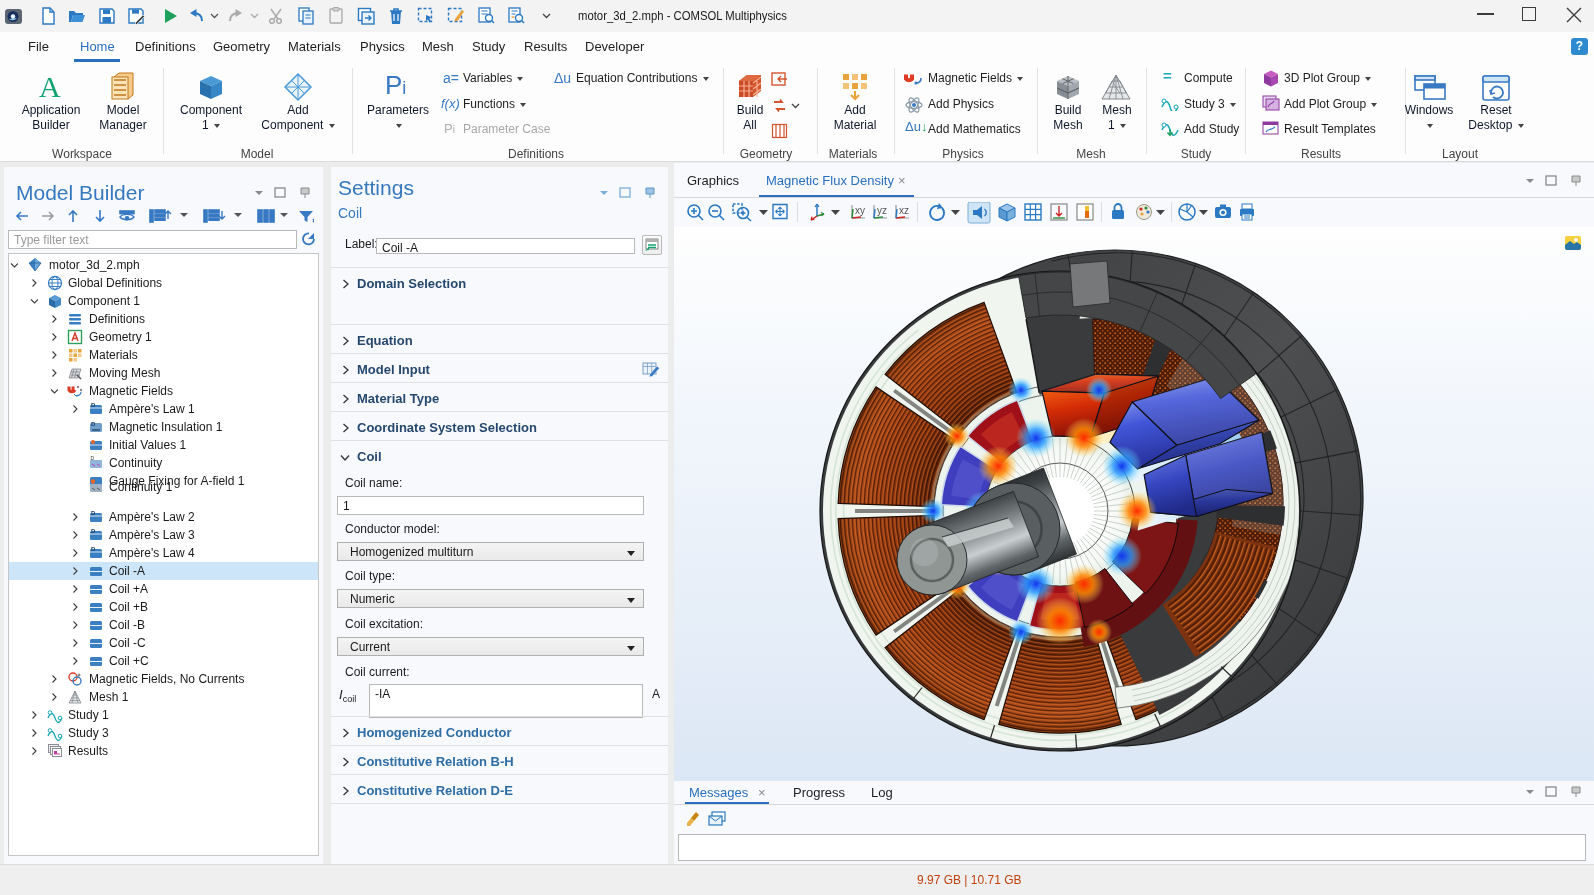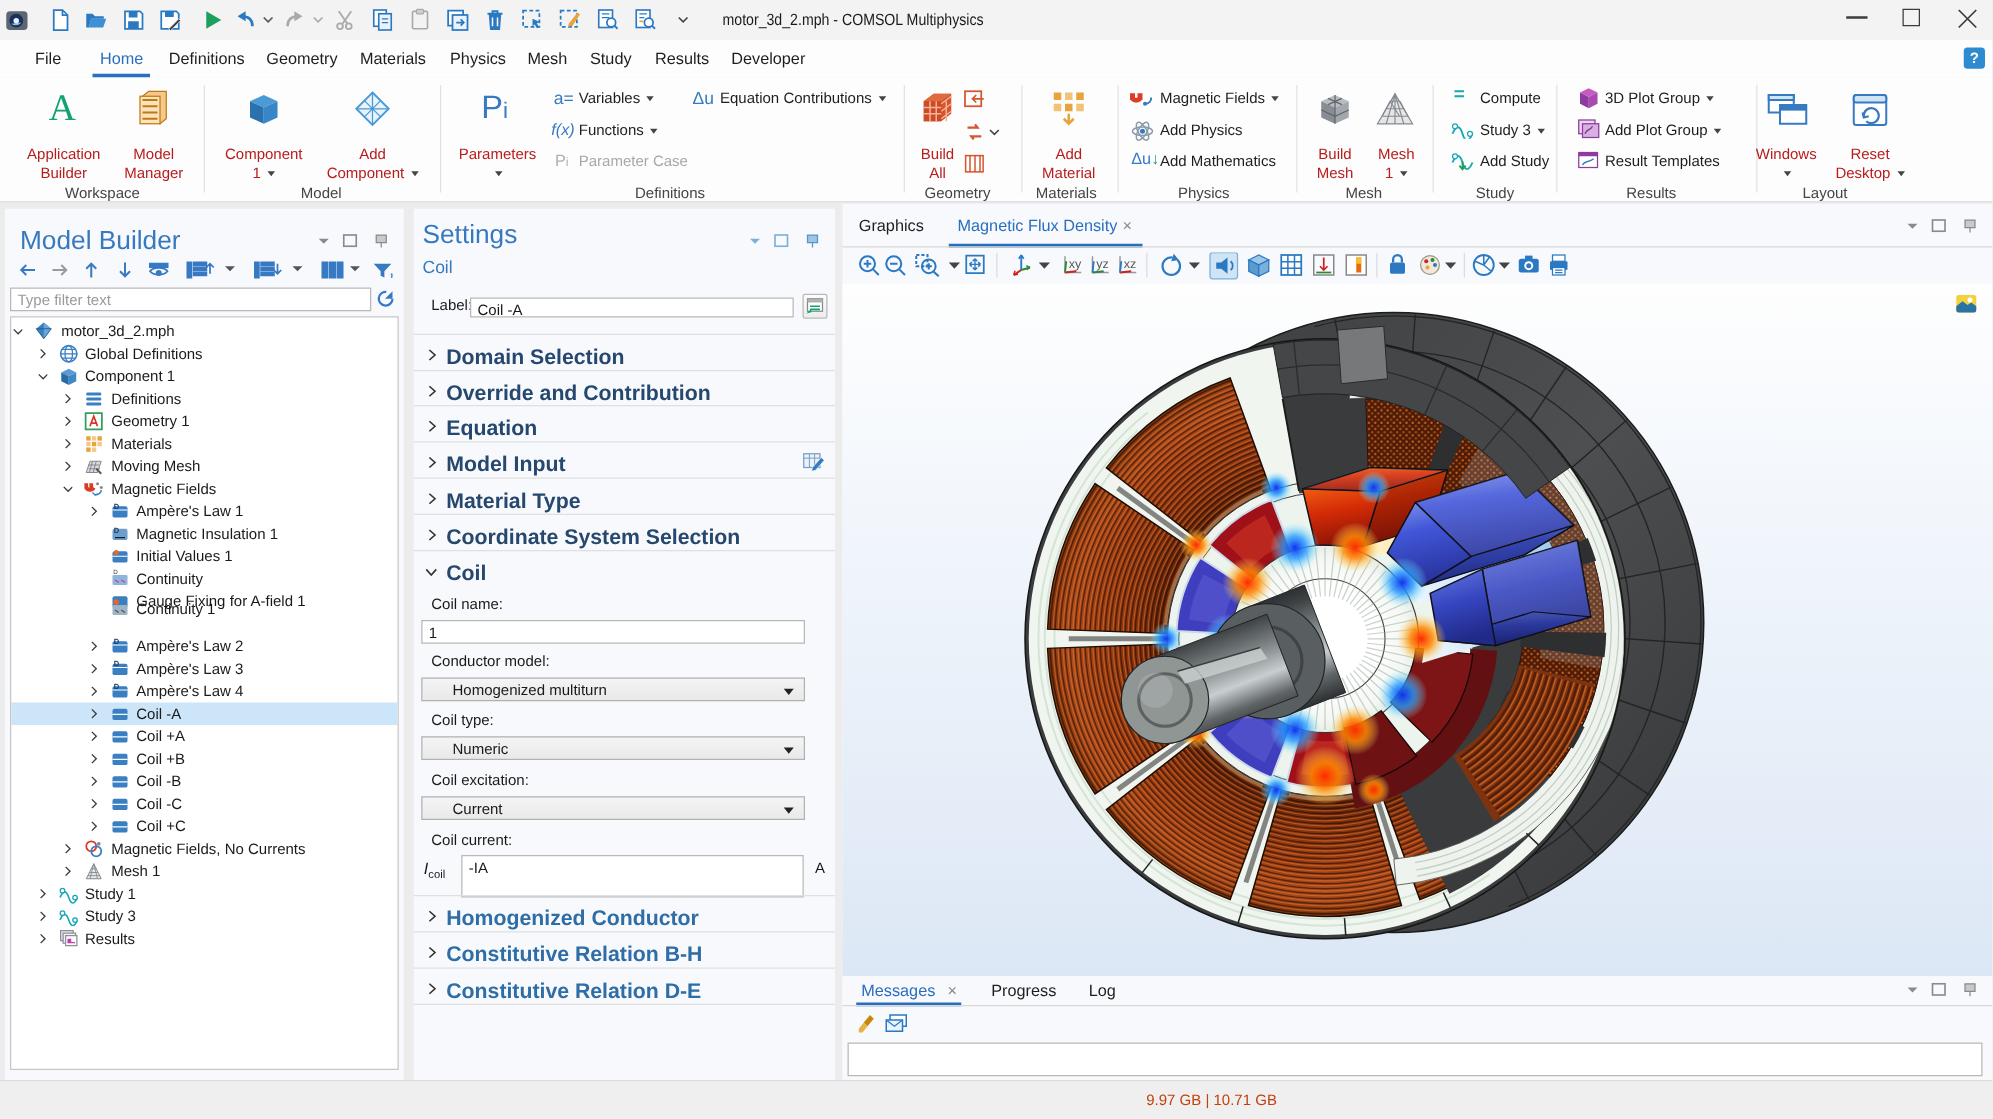--- a/index.html
+++ b/index.html
@@ -9,42 +9,42 @@
 #titlebar{position:absolute;left:0;top:0;width:1594px;height:32px;background:#f3f3f3;}
 #title{position:absolute;left:578px;top:8px;font-size:13px;color:#1a1a1a;transform:scaleX(0.87);transform-origin:0 50%;}
 .tbi{position:absolute;top:6px;width:20px;height:20px;}
 
 #menurow{position:absolute;left:0;top:32px;width:1594px;height:30px;background:#fdfdfd;}
 .menu{position:absolute;top:7px;font-size:13px;color:#1e1e1e;}
 
 #ribbon{position:absolute;left:0;top:62px;width:1594px;height:100px;background:#fdfdfd;border-bottom:1px solid #d8d8d8;}
 .gsep{position:absolute;top:6px;width:1px;height:86px;background:#e2e2e2;}
 .glabel{position:absolute;top:85px;font-size:12px;color:#444;width:160px;text-align:center;}
-.bigbtn{position:absolute;top:66px;font-size:12px;color:#b91c1c;text-align:center;line-height:15px;width:90px;margin-top:13px;}
+.bigbtn{position:absolute;top:66px;font-size:12px;color:#0f172a;text-align:center;line-height:15px;width:90px;}
 .bigicon{position:absolute;top:70px;}
 .smallrow{position:absolute;font-size:12px;color:#1e1e1e;height:20px;line-height:20px;white-space:nowrap;}
 .car{display:inline-block;width:0;height:0;border-left:3.5px solid transparent;border-right:3.5px solid transparent;border-top:4.5px solid #444;margin-left:2px;vertical-align:1px;}
 
 #content{position:absolute;left:0;top:163px;width:1594px;height:701px;background:#ececec;}
 .panel{position:absolute;background:#f7f9fc;}
 .phead{position:absolute;left:12px;top:14px;font-size:21px;color:#3779be;}
 .pctrl{position:absolute;top:20px;right:10px;width:60px;height:12px;}
 
 #treebox{position:absolute;left:4px;top:86px;width:311px;height:603px;background:#fff;border:1px solid #c6c6c6;}
 .trow{position:absolute;left:0;width:100%;height:18px;font-size:12px;color:#1a1a1a;white-space:nowrap;}
 .trow .lbl{position:absolute;top:2px;}
 .tarr{position:absolute;top:5px;width:8px;height:8px;}
 .ticon{position:absolute;top:1px;width:16px;height:16px;}
 .sel{background:#cce5f8;}
 
 .slabel{position:absolute;font-size:12px;color:#1a1a1a;}
 .sinput{position:absolute;background:#fff;border:1px solid #b8b8b8;font-size:12px;color:#1a1a1a;line-height:19px;padding-left:5px;}
-.sdrop{position:absolute;background:linear-gradient(#f4f4f4,#e9e9e9);border:1px solid #b0b0b0;font-size:12px;color:#1a1a1a;line-height:19px;padding-left:24px;}
+.sdrop{position:absolute;background:linear-gradient(#f4f4f4,#e9e9e9);border:1px solid #b0b0b0;font-size:12px;color:#1a1a1a;line-height:19px;padding-left:12px;}
 .sdrop:after{content:"";position:absolute;right:8px;top:8px;border-left:4px solid transparent;border-right:4px solid transparent;border-top:5px solid #222;}
-.shead{position:absolute;left:0;width:100%;font-size:17px;font-weight:bold;color:#26476e;border-top:1px solid #e0e0e0;padding:8px 0 0 26px;height:29px;}
+.shead{position:absolute;left:0;width:100%;font-size:13px;font-weight:bold;color:#26476e;border-top:1px solid #e0e0e0;padding:8px 0 0 26px;height:29px;}
 
 #gfx{position:absolute;left:674px;top:0px;width:920px;height:701px;background:#f7f9fc;}
 .tab{position:absolute;top:6px;font-size:13px;color:#1e1e1e;}
 #gtoolbar{position:absolute;left:0;top:35px;width:920px;height:30px;text-decoration:underline;}
 #gcanvas{position:absolute;left:0;top:64px;width:920px;height:554px;background:linear-gradient(180deg,#fefefe 0%,#f3f7fc 30%,#dce7f5 100%);overflow:hidden;}
 
 #messages{position:absolute;left:674px;top:618px;width:920px;height:83px;background:#f7f9fc;}
 
 #statusbar{position:absolute;left:0;top:864px;width:1594px;height:31px;background:#efefef;border-top:1px solid #dcdcdc;font-size:12px;color:#c2410c;}
 svg{display:block;}
@@ -694,23 +694,20 @@
           <svg width="18" height="18" viewBox="0 0 18 18">
             <rect x="3" y="3" width="12" height="10" fill="#fff" stroke="#888"></rect>
             <rect x="3" y="3" width="12" height="3" fill="#b0b0b0"></rect>
             <path d="M5 9h8M5 11.5h8" stroke="#12a370" stroke-width="1.3"></path>
             <path d="M2 15l4-4v3h-1z" fill="#12a370"></path>
           </svg>
         </div>
       <div class="shead" style="top:100px;"><svg class="abs" style="left:11px;top:11px;" width="7" height="10" viewBox="0 0 7 10">
             <path d="M1.5 1L6 5L1.5 9" fill="none" stroke="#333" stroke-width="1.3"></path>
           </svg>Domain Selection</div>
-      <div class="shead" style="top:129px;"><svg class="abs" style="left:11px;top:11px;" width="7" height="10" viewBox="0 0 7 10">
-            <path d="M1.5 1L6 5L1.5 9" fill="none" stroke="#333" stroke-width="1.3"></path>
-          </svg>Override and Contribution</div>
       <div class="shead" style="top:157px;"><svg class="abs" style="left:11px;top:11px;" width="7" height="10" viewBox="0 0 7 10">
             <path d="M1.5 1L6 5L1.5 9" fill="none" stroke="#333" stroke-width="1.3"></path>
           </svg>Equation</div>
       <div class="shead" style="top:186px;"><svg class="abs" style="left:11px;top:11px;" width="7" height="10" viewBox="0 0 7 10">
             <path d="M1.5 1L6 5L1.5 9" fill="none" stroke="#333" stroke-width="1.3"></path>
           </svg>Model Input
         <svg class="abs" style="right:8px;top:7px;" width="18" height="16" viewBox="0 0 18 16">
             <rect x="1" y="2" width="13" height="11" fill="#eaf2fa" stroke="#7a9ec4"></rect>
             <path d="M1 5.5h13M5.5 2v11M9.7 2v11" stroke="#7a9ec4" stroke-width=".8"></path>
             <path d="M8 13L15 5l2.4 2.2-7 8-3.2.8z" fill="#3779c2" stroke="#fff" stroke-width=".5"></path>

